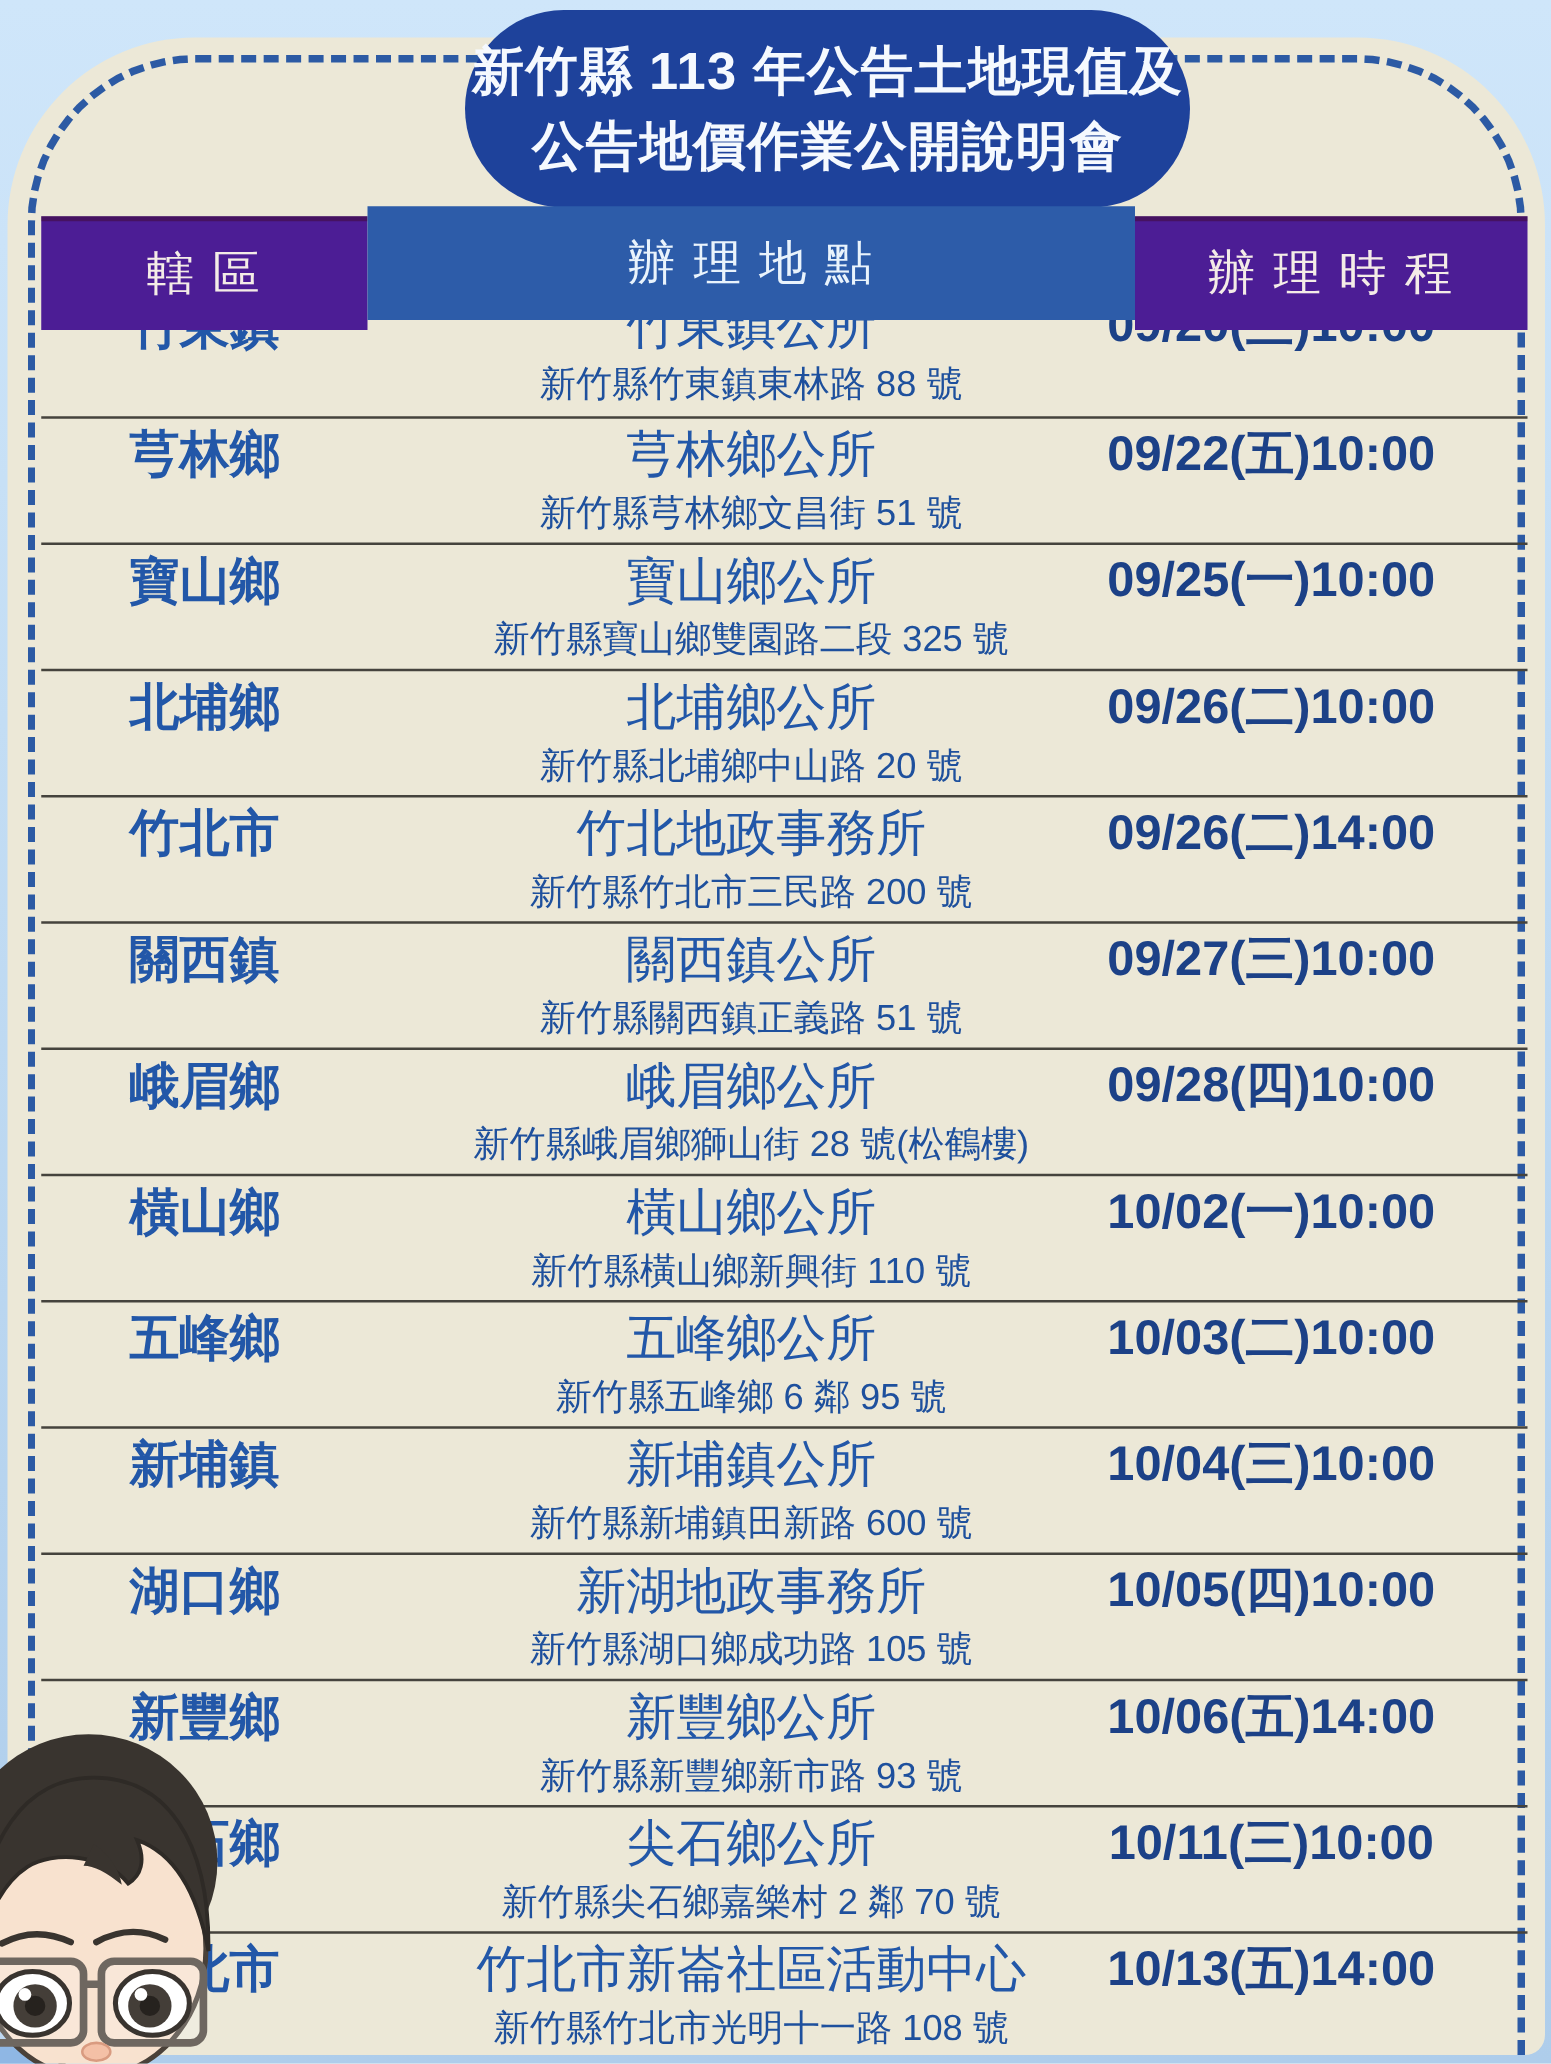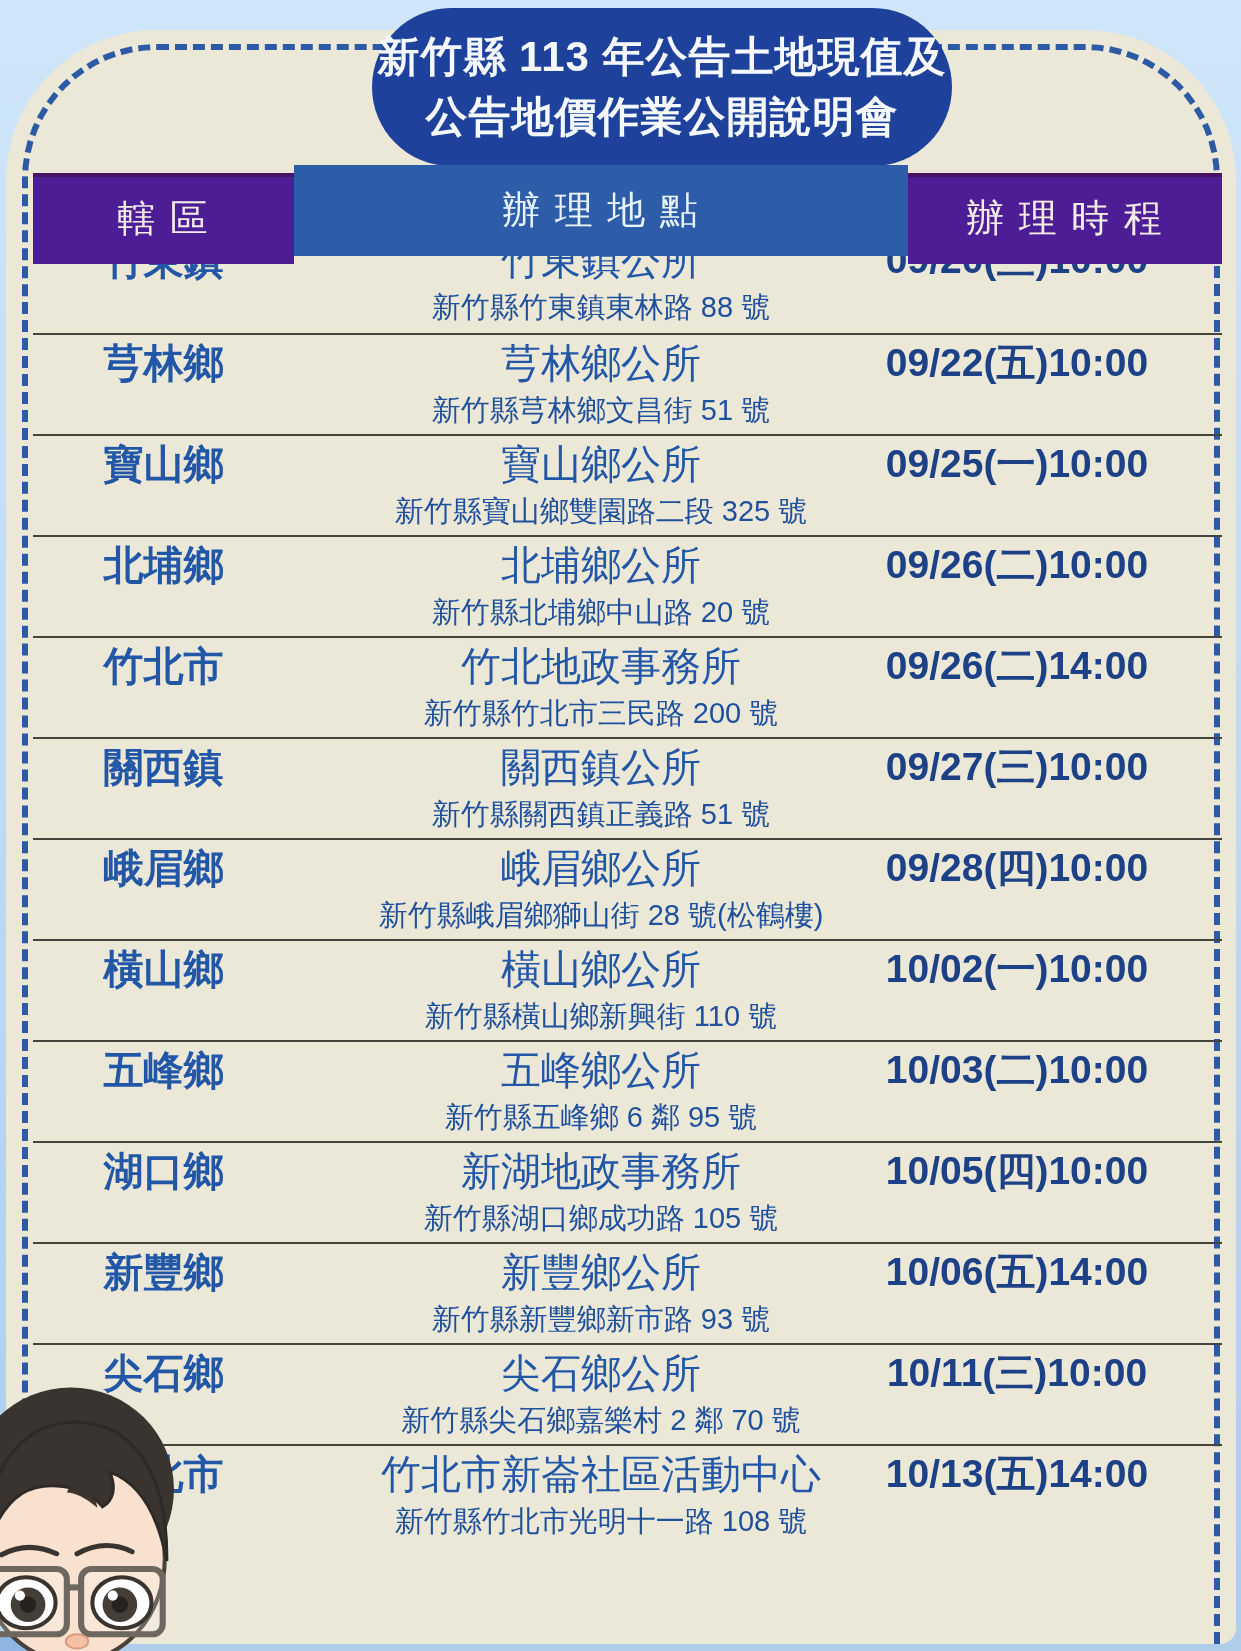--- a/index.html
+++ b/index.html
@@ -205,20 +205,32 @@
     </div>
     <div class="cell c2">
       <span class="venue">五峰鄉公所</span>
     </div>
     <div class="cell c3">
       <span class="time">10/03(二)10:00</span>
     </div>
     <div class="addr">新竹縣五峰鄉 6 鄰 95 號</div>
   </div>
 
+  <div class="row">
+    <div class="cell c1">
+      <span class="district">新埔鎮</span>
+    </div>
+    <div class="cell c2">
+      <span class="venue">新埔鎮公所</span>
+    </div>
+    <div class="cell c3">
+      <span class="time">10/04(三)10:00</span>
+    </div>
+    <div class="addr">新竹縣新埔鎮田新路 600 號</div>
+  </div>
 
   <div class="row">
     <div class="cell c1">
       <span class="district">湖口鄉</span>
     </div>
     <div class="cell c2">
       <span class="venue">新湖地政事務所</span>
     </div>
     <div class="cell c3">
       <span class="time">10/05(四)10:00</span>

